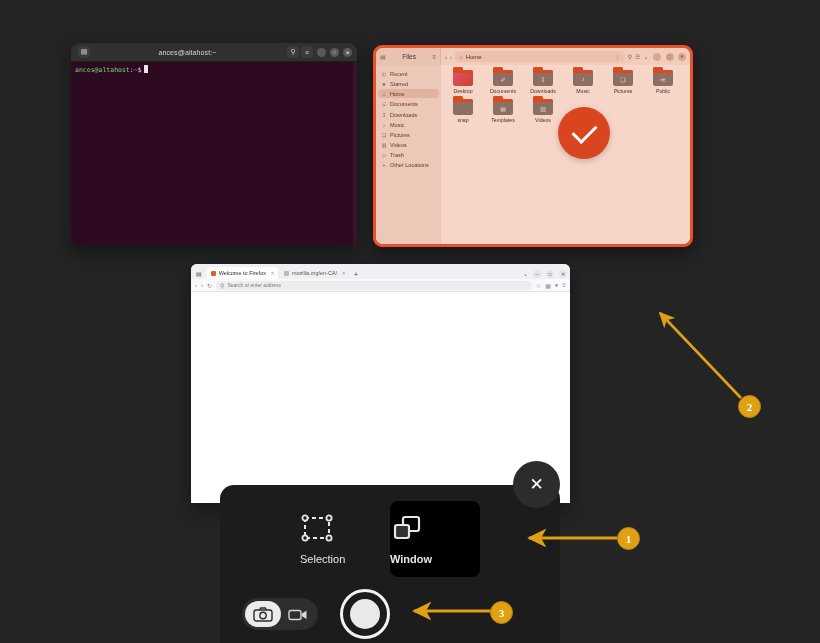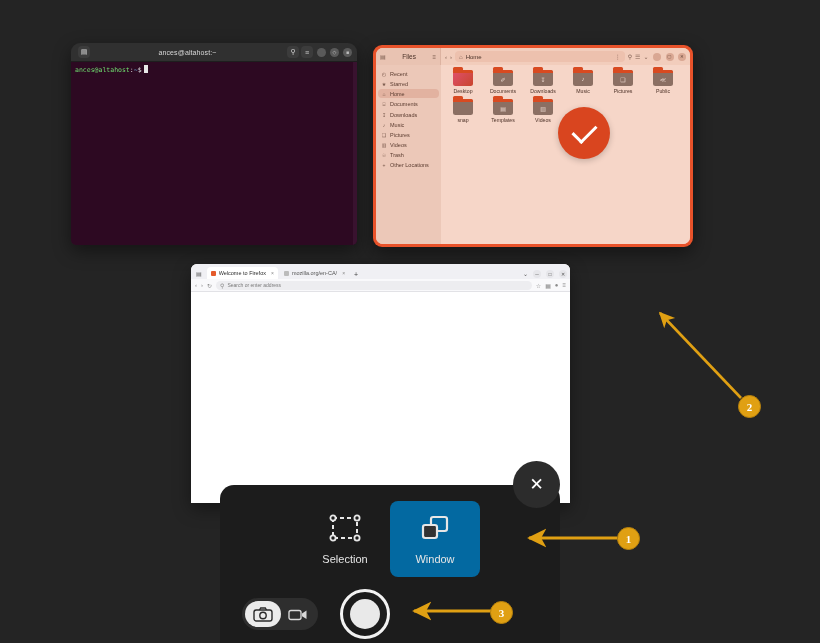--- a/index.html
+++ b/index.html
@@ -165,23 +165,23 @@
     left:220px;top:485px;width:340px;height:158px;
     background:#1c1c1c;border-radius:14px 14px 0 0;
   }
   #mode-row{
     position:absolute;left:0;top:0;width:100%;height:100px;
     display:flex;align-items:center;justify-content:center;gap:0px;
     padding-top:8px;box-sizing:border-box;
   }
   .mode-btn{
     width:90px;height:76px;display:flex;flex-direction:column;
-    align-items:center;justify-content:center;gap:9px;border-radius:8px;
-  }
-  .mode-btn.sel{background:#0369a1;}
+    align-items:flex-start;justify-content:center;gap:9px;border-radius:8px;
+  }
+  .mode-btn.sel{background:#000000;font-weight:bold;}
   .mode-label{color:#e6e6e6;font-size:11px;}
   #ctrl-row{
     position:absolute;left:0;top:100px;width:100%;height:58px;
     display:flex;align-items:center;padding:0 22px;box-sizing:border-box;gap:22px;
   }
   #type-toggle{
     width:76px;height:32px;background:#2e2e2e;border-radius:16px;
     display:flex;align-items:center;padding:3px;box-sizing:border-box;
   }
   #tog-cam{

